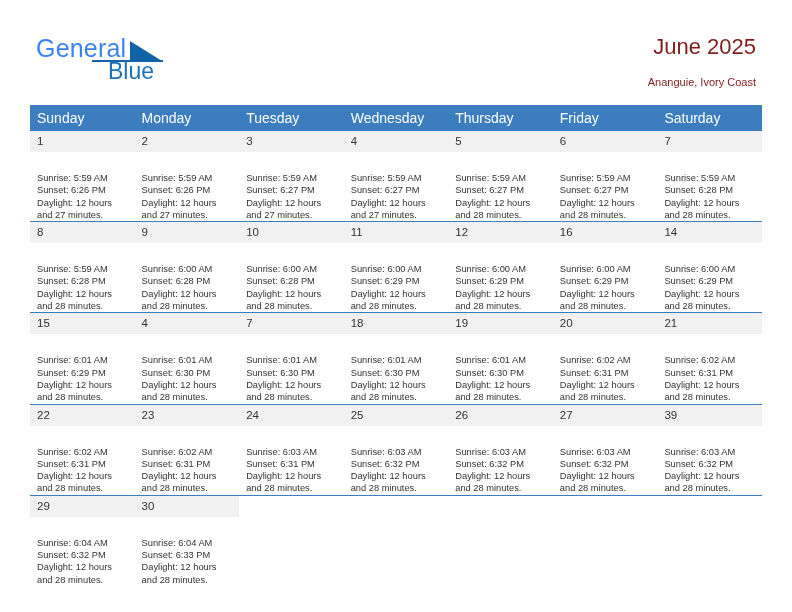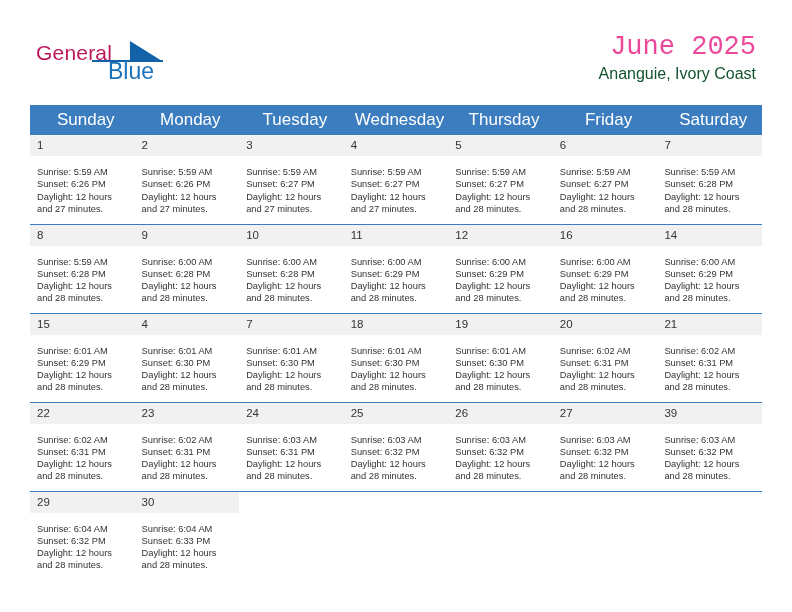--- a/index.html
+++ b/index.html
@@ -29,24 +29,24 @@
   .logo {
     position: absolute;
     left: 36px;
     top: 34px;
     width: 220px;
     height: 56px;
   }
   .logo-general {
     position: absolute;
     left: 0;
-    top: 7px;
-    font-size: 21px;
+    top: 0;
+    font-size: 25px;
     letter-spacing: 0.2px;
-    color: #be185d;
+    color: #3b82f6;
     font-family: "Liberation Sans", sans-serif;
   }
   .logo-blue {
     position: absolute;
     left: 72px;
     top: 24px;
     font-size: 23px;
     color: #1b74bb;
     font-family: Liberation Sans, sans-serif;
   }
@@ -68,50 +68,49 @@
     background: #1162a8;
   }
 
   .title-block {
     position: absolute;
     right: 36px;
     top: 30px;
     text-align: right;
   }
   .cal-title {
-    font-size: 27px;
+    font-size: 22px;
     font-weight: normal;
-    color: #ec4899;
+    color: #7f1d1d;
     line-height: 34px;
     white-space: nowrap;
-    font-family: Liberation Mono, monospace;
   }
   .cal-subtitle {
-    margin-top: 1px;
-    font-size: 16px;
-    color: #14532d;
+    margin-top: 9px;
+    font-size: 11px;
+    color: #7f1d1d;
     line-height: 18px;
     white-space: nowrap;
   }
 
   
   .calendar {
     position: absolute;
     left: 30px;
     top: 105px;
     width: 732px;
     border-collapse: collapse;
     table-layout: fixed;
   }
   .calendar th {
     background: #3b7dbf;
     color: #ffffff;
-    font-size: 17px;
+    font-size: 14px;
     font-weight: normal;
-    text-align: center;
+    text-align: left;
     padding: 5px 0 5px 7px;
     height: 20px;
     border: none;
   }
   .calendar td {
     vertical-align: top;
     padding: 0;
     border: none;
     width: 104.57px;
   }
@@ -131,21 +130,21 @@
   }
   .daynum {
     font-size: 11.5px;
     color: #333333;
     padding: 4px 0 4px 7px;
     height: 21px;
     line-height: 13px;
     background: transparent;
   }
   .cell-body {
-    padding: 10px 6px 0 7px;
+    padding: 20px 6px 0 7px;
   }
   .cell-body div {
     font-size: 9.3px;
     line-height: 12.3px;
     color: #333333;
     white-space: nowrap;
   }
   .empty .daynum { background: #ffffff; }
 </style>
 </head>

